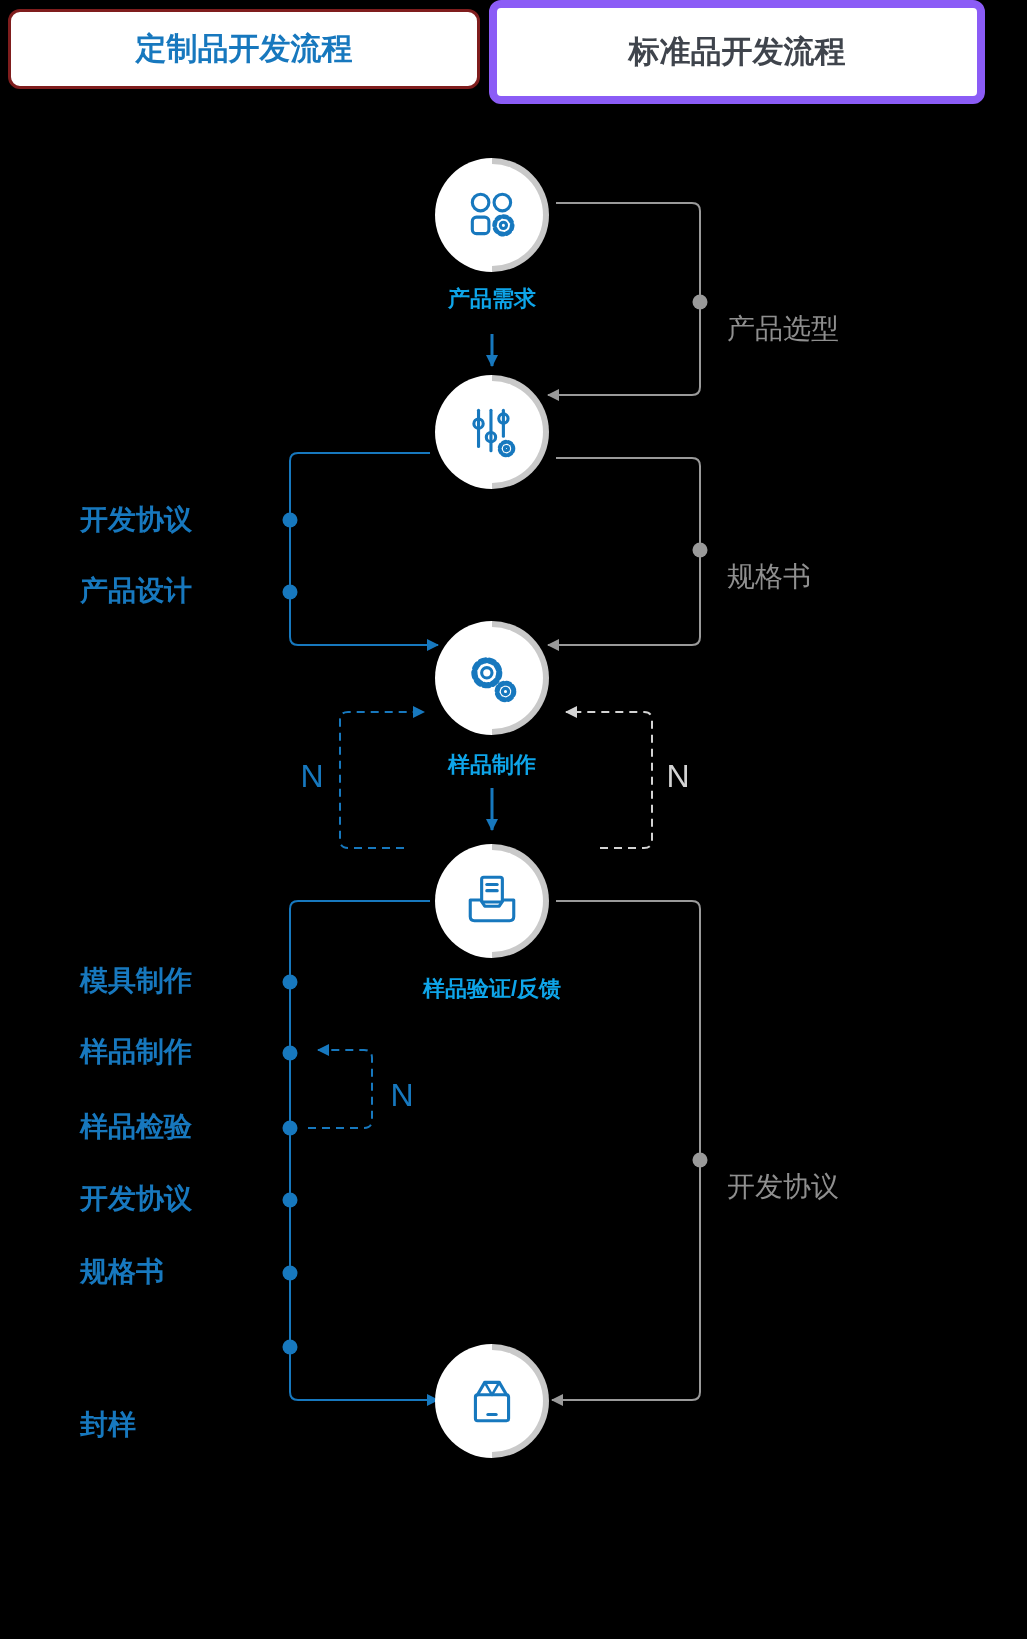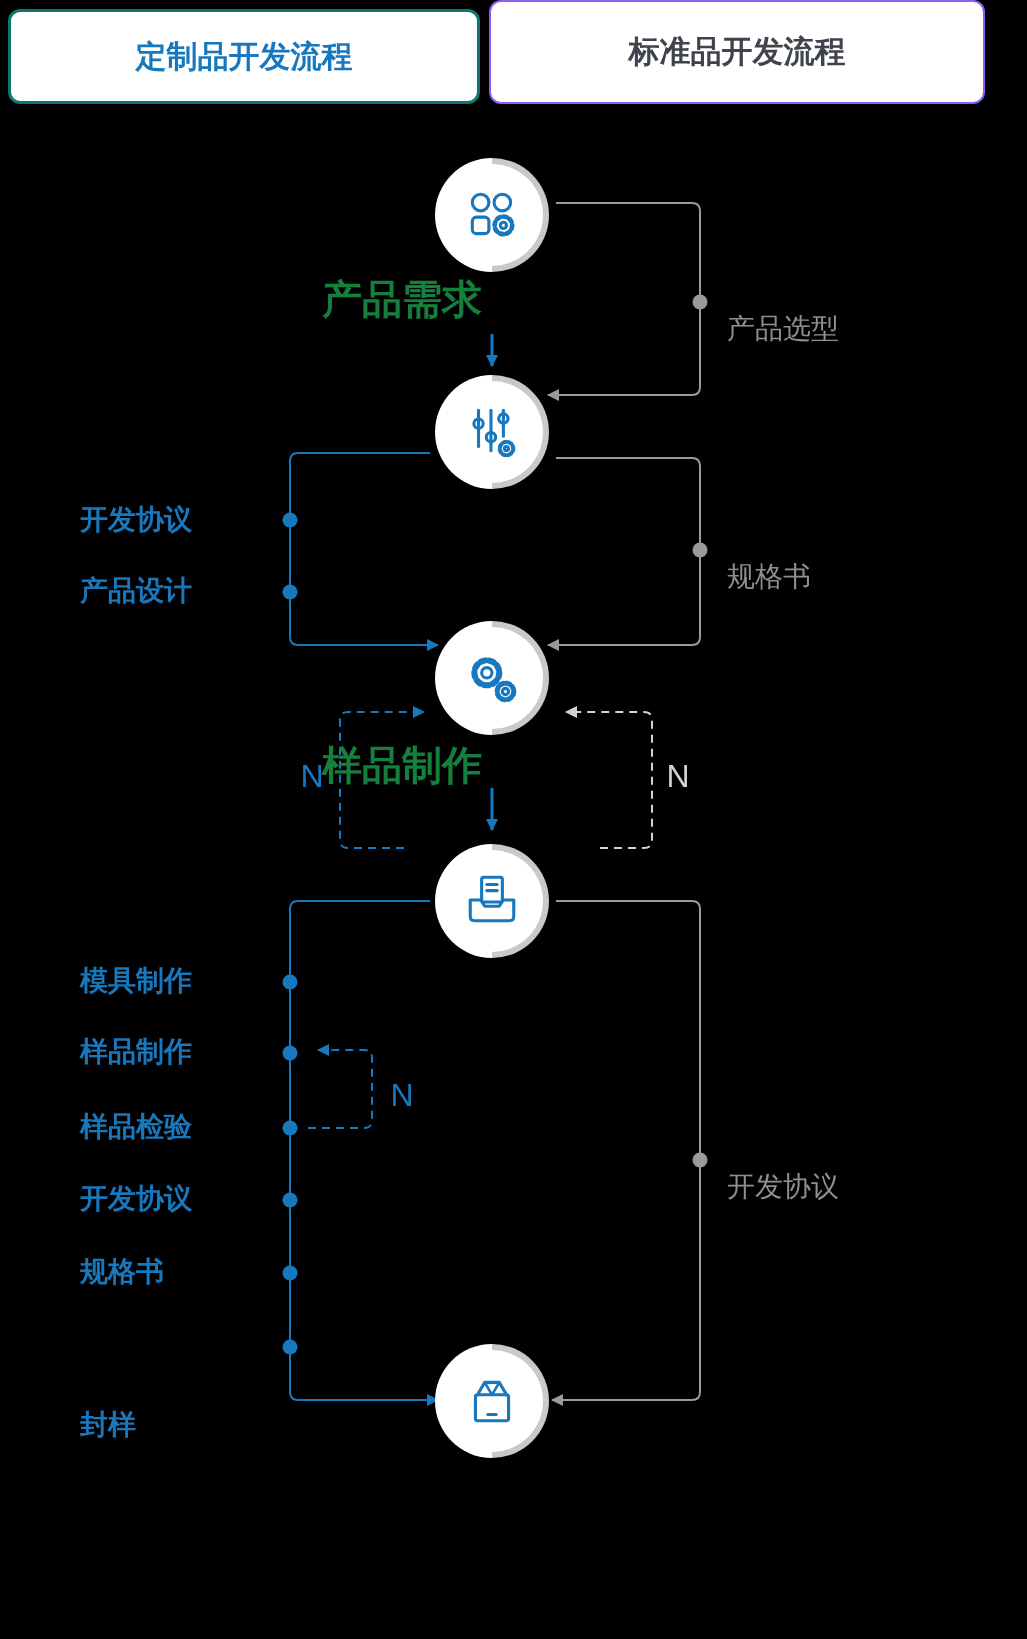--- a/index.html
+++ b/index.html
@@ -4,35 +4,35 @@
 <style>
   html,body{margin:0;padding:0;background:#000;}
   .canvas{
     position:relative;width:1027px;height:1639px;background:#000;
     font-family:"Liberation Sans","DejaVu Sans",sans-serif;overflow:hidden;
   }
   .tab{
     position:absolute;background:#fff;display:flex;align-items:center;justify-content:center;
     font-weight:bold;font-size:31px;border-radius:12px;box-sizing:border-box;cursor:pointer;
   }
-  .tab-custom{left:8px;top:9px;width:472px;height:95px;border:3px solid #0f766e;color:#1778BE;}
-  .tab-standard{left:489px;top:0px;width:496px;height:104px;border:2px solid #8b5cf6;color:#3F444C;}
+  .tab-custom{left:8px;top:9px;width:472px;height:80px;border:3px solid #7f1d1d;color:#1778BE;}
+  .tab-standard{left:489px;top:0px;width:496px;height:104px;border:8px solid #8b5cf6;color:#3F444C;}
   .connectors{position:absolute;left:0;top:0;}
   .node{
     position:absolute;width:114px;height:114px;border-radius:50%;
     background:conic-gradient(#C9C9C9 0deg 180deg,#ffffff 180deg 360deg);
     display:flex;align-items:center;justify-content:center;
   }
   .node-inner{
     width:102px;height:102px;border-radius:50%;background:#fff;
     display:flex;align-items:center;justify-content:center;
   }
   .node-label{
-    position:absolute;left:322px;width:340px;text-align:left;
-    color:#15803d;font-weight:bold;font-size:40px;line-height:36px;
+    position:absolute;left:322px;width:340px;text-align:center;
+    color:#0ea5e9;font-weight:bold;font-size:22px;line-height:36px;
   }
   .side-label-left{
     position:absolute;left:80px;width:192px;text-align:left;
     color:#1778BE;font-weight:bold;font-size:28px;line-height:34px;
   }
   .side-label-right{
     position:absolute;left:727px;color:#8F8F8F;font-size:28px;font-weight:500;line-height:34px;margin-top:28px;
   }
   .n-label{position:absolute;font-size:32px;font-weight:500;width:44px;text-align:center;}
   .n-blue{color:#1778BE;}
@@ -147,20 +147,21 @@
         <rect x="12" y="22" width="32" height="25" rx="2"></rect>
         <path d="M14 22 L21 10 L35 10 L42 22"></path>
         <path d="M21 10 L28 22 L35 10" stroke-width="2.5"></path>
         <line x1="24" y1="41" x2="32" y2="41"></line>
       </svg>
     </div>
   </div>
 
   <div class="node-label" style="top:281px;">产品需求</div>
   <div class="node-label" style="top:747px;">样品制作</div>
+  <div class="node-label" style="top:971px;">样品验证/反馈</div>
 
   <div class="side-label-left" style="top:503px;">开发协议</div>
   <div class="side-label-left" style="top:574px;">产品设计</div>
   <div class="side-label-left" style="top:964px;">模具制作</div>
   <div class="side-label-left" style="top:1035px;">样品制作</div>
   <div class="side-label-left" style="top:1110px;">样品检验</div>
   <div class="side-label-left" style="top:1182px;">开发协议</div>
   <div class="side-label-left" style="top:1255px;">规格书</div>
   <div class="side-label-left" style="top:1408px;">封样</div>
 

